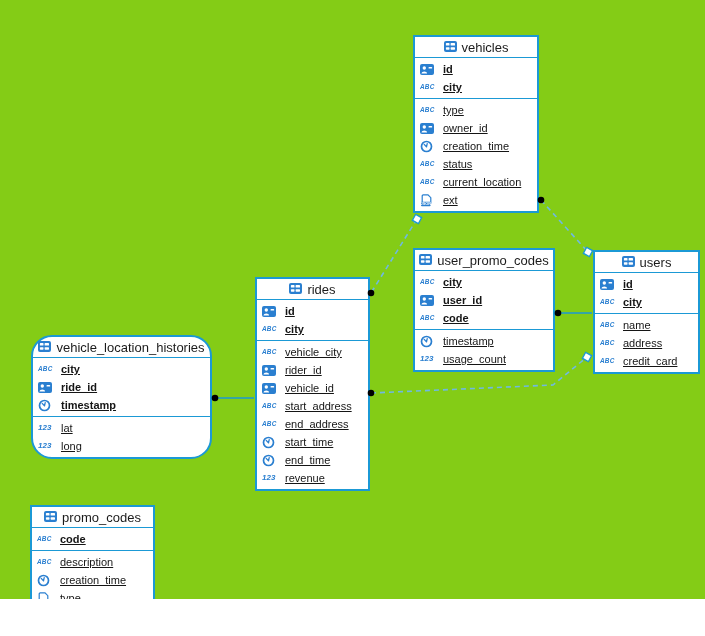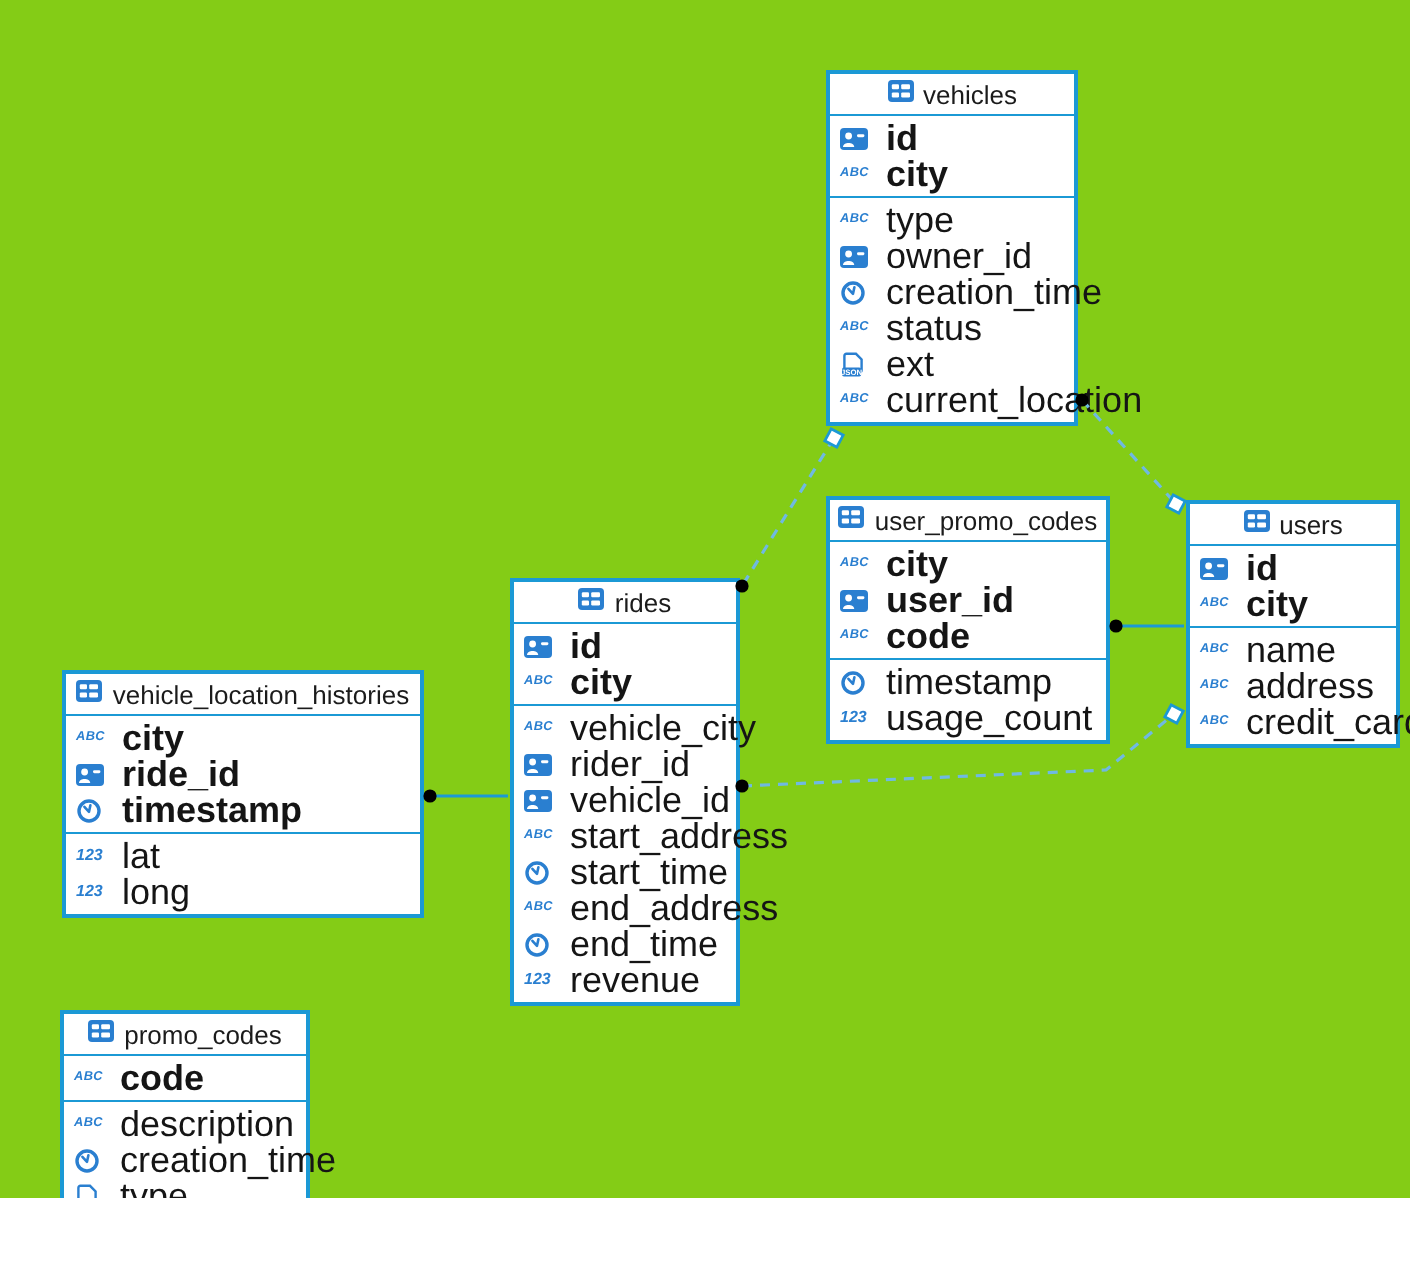--- a/index.html
+++ b/index.html
@@ -15,21 +15,21 @@
     display:flex; align-items:center; justify-content:center; gap:5px;
     height:20px; border-bottom:1.5px solid var(--blue);
   }
   .ttl { font-size:13px; color:#1b1b1b; }
   .sec { padding:2px 0; }
   .sec + .sec { border-top:1.5px solid var(--blue); }
   .row {
     display:flex; align-items:center; gap:5px; height:18px;
     padding:0 5px; white-space:nowrap;
   }
-  .cname { font-size:18px; }
+  .cname { font-size:11px;text-decoration:underline; }
   .sec.pk .cname { font-weight:700; }
   .ic {
     flex:0 0 18px; width:18px; display:flex; align-items:center;
     justify-content:flex-start; overflow:visible;
   }
   .tic {
     font-size:6.4px; font-weight:800; color:var(--iconblue);
     letter-spacing:0.2px; line-height:1;font-style:italic;
   }
   .tic.n { font-size:8px; letter-spacing:0; }
@@ -100,34 +100,34 @@
           <span class="cname">creation_time</span>
         </div>
         <div class="row">
           <span class="ic">
             <span class="tic">ABC</span>
           </span>
           <span class="cname">status</span>
         </div>
         <div class="row">
           <span class="ic">
+            <span class="tic">ABC</span>
+          </span>
+          <span class="cname">current_location</span>
+        </div>
+        <div class="row">
+          <span class="ic">
             <svg width="13" height="13" viewBox="0 0 13 13">
               <path d="M3.2 0.9 h4.8 l2.8 2.8 v5.3 a1 1 0 0 1 -1 1 h-6.6 a1 1 0 0 1 -1 -1 v-7.1 a1 1 0 0 1 1 -1 z" fill="#fff" stroke="#2a7fd0" stroke-width="1.2"></path>
               <rect x="1" y="7.7" width="9.6" height="4.6" rx="1" fill="#2a7fd0"></rect>
               <text x="5.8" y="11.4" font-size="3.9" font-weight="bold" fill="#fff" text-anchor="middle" font-family="Liberation Sans, sans-serif">JSON</text>
             </svg>
           </span>
           <span class="cname">ext</span>
         </div>
-        <div class="row">
-          <span class="ic">
-            <span class="tic">ABC</span>
-          </span>
-          <span class="cname">current_location</span>
-        </div>
       </div>
     </div>
     <div class="tbl" style="left: 413px; top: 248px; width: 142px;">
       <div class="hdr">
         <span class="hic"><svg width="13" height="11" viewBox="0 0 13 11">
             <rect width="13" height="11" rx="2" fill="#2a7fd0"></rect>
             <rect x="1.9" y="2.1" width="3.6" height="2.5" rx="0.6" fill="#fff"></rect>
             <rect x="6.6" y="2.1" width="4.4" height="2.5" rx="0.6" fill="#fff"></rect>
             <rect x="1.9" y="6.2" width="3.6" height="2.5" rx="0.6" fill="#fff"></rect>
             <rect x="6.6" y="6.2" width="4.4" height="2.5" rx="0.6" fill="#fff"></rect>
@@ -221,21 +221,21 @@
           <span class="cname">address</span>
         </div>
         <div class="row">
           <span class="ic">
             <span class="tic">ABC</span>
           </span>
           <span class="cname">credit_card</span>
         </div>
       </div>
     </div>
-    <div class="tbl" style="left: 255px; top: 289px; width: 115px;">
+    <div class="tbl" style="left: 255px; top: 277px; width: 115px;">
       <div class="hdr">
         <span class="hic"><svg width="13" height="11" viewBox="0 0 13 11">
             <rect width="13" height="11" rx="2" fill="#2a7fd0"></rect>
             <rect x="1.9" y="2.1" width="3.6" height="2.5" rx="0.6" fill="#fff"></rect>
             <rect x="6.6" y="2.1" width="4.4" height="2.5" rx="0.6" fill="#fff"></rect>
             <rect x="1.9" y="6.2" width="3.6" height="2.5" rx="0.6" fill="#fff"></rect>
             <rect x="6.6" y="6.2" width="4.4" height="2.5" rx="0.6" fill="#fff"></rect>
           </svg></span>
         <span class="ttl">rides</span>
       </div>
@@ -288,51 +288,51 @@
           <span class="cname">vehicle_id</span>
         </div>
         <div class="row">
           <span class="ic">
             <span class="tic">ABC</span>
           </span>
           <span class="cname">start_address</span>
         </div>
         <div class="row">
           <span class="ic">
+            <span class="tic">ABC</span>
+          </span>
+          <span class="cname">end_address</span>
+        </div>
+        <div class="row">
+          <span class="ic">
             <svg width="13" height="13" viewBox="0 0 13 13">
               <circle cx="6.5" cy="6.5" r="5" fill="none" stroke="#2a7fd0" stroke-width="1.7"></circle>
               <path d="M6.5 6.9 L4.2 4.4 M6.5 6.9 L7.2 3.6" stroke="#2a7fd0" stroke-width="1.3" stroke-linecap="round" fill="none"></path>
             </svg>
           </span>
           <span class="cname">start_time</span>
         </div>
         <div class="row">
           <span class="ic">
-            <span class="tic">ABC</span>
-          </span>
-          <span class="cname">end_address</span>
-        </div>
-        <div class="row">
-          <span class="ic">
             <svg width="13" height="13" viewBox="0 0 13 13">
               <circle cx="6.5" cy="6.5" r="5" fill="none" stroke="#2a7fd0" stroke-width="1.7"></circle>
               <path d="M6.5 6.9 L4.2 4.4 M6.5 6.9 L7.2 3.6" stroke="#2a7fd0" stroke-width="1.3" stroke-linecap="round" fill="none"></path>
             </svg>
           </span>
           <span class="cname">end_time</span>
         </div>
         <div class="row">
           <span class="ic">
             <span class="tic n">123</span>
           </span>
           <span class="cname">revenue</span>
         </div>
       </div>
     </div>
-    <div class="tbl" style="left: 31px; top: 335px; width: 181px;">
+    <div class="tbl" style="left: 31px; top: 335px; width: 181px; border-radius: 21px;">
       <div class="hdr">
         <span class="hic"><svg width="13" height="11" viewBox="0 0 13 11">
             <rect width="13" height="11" rx="2" fill="#2a7fd0"></rect>
             <rect x="1.9" y="2.1" width="3.6" height="2.5" rx="0.6" fill="#fff"></rect>
             <rect x="6.6" y="2.1" width="4.4" height="2.5" rx="0.6" fill="#fff"></rect>
             <rect x="1.9" y="6.2" width="3.6" height="2.5" rx="0.6" fill="#fff"></rect>
             <rect x="6.6" y="6.2" width="4.4" height="2.5" rx="0.6" fill="#fff"></rect>
           </svg></span>
         <span class="ttl">vehicle_location_histories</span>
       </div>

